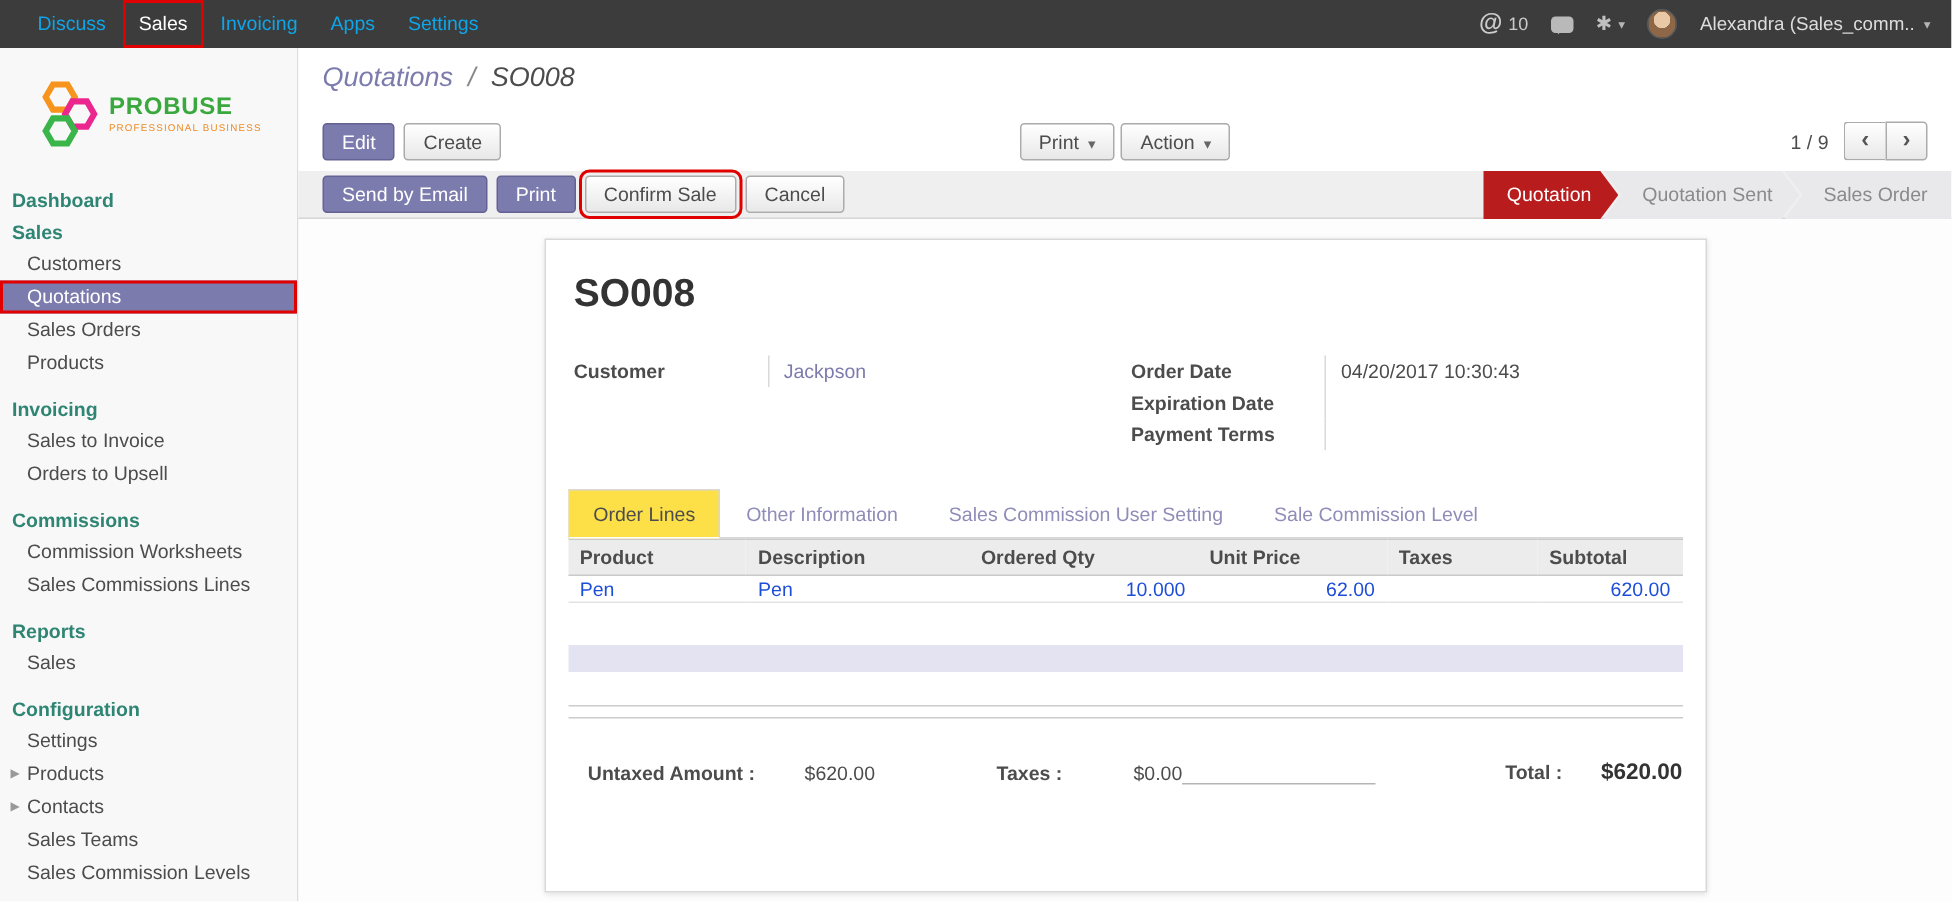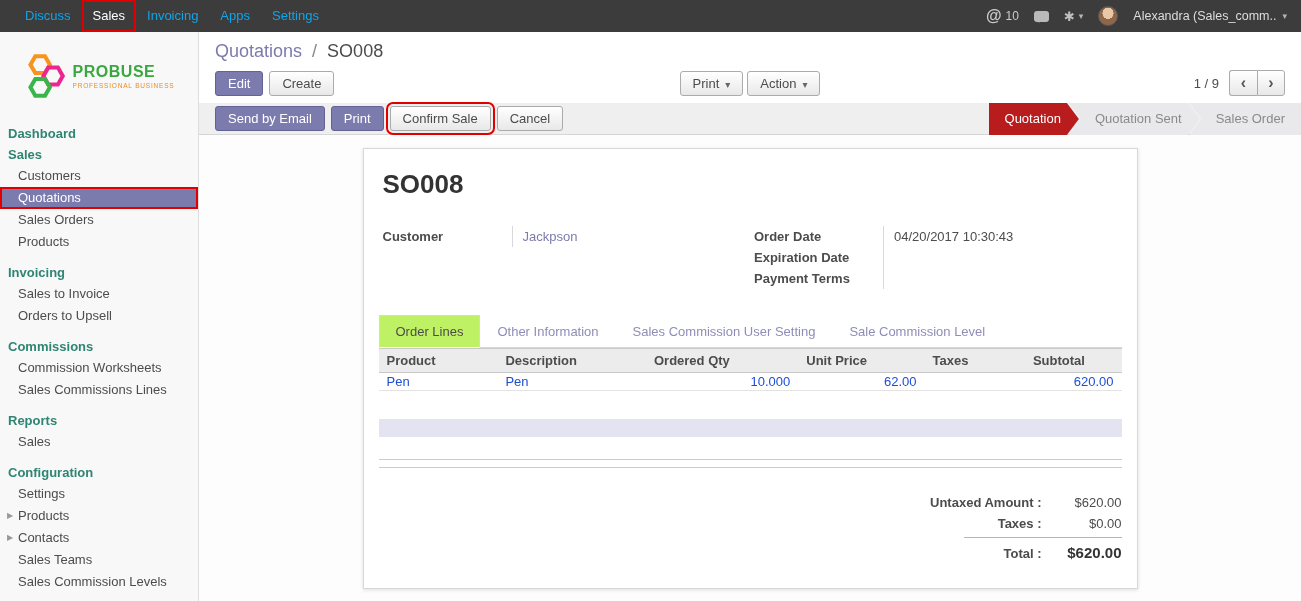--- a/index.html
+++ b/index.html
@@ -40,21 +40,21 @@
   .side-section.tight { margin-top: 0; }
   .side-heading { color: #2f8573; font-weight: bold; font-size: 13px; padding: 3px 8px; cursor: pointer; }
   .side-item { display: block; font-size: 13px; color: #4c4c4c; padding: 3px 8px 4px 18px; cursor: pointer; position: relative; text-decoration: none; }
   .side-item.active { background: #7c7bad; color: #fff; }
   .exp-caret { position: absolute; left: 7px; top: 50%; transform: translateY(-52%); font-size: 8px; color: #999; }
 
   
   .main { flex: 1; display: flex; flex-direction: column; background: #fdfdfd; min-width: 0; }
 
   .control-panel { background: #fff; padding: 9px 16px 7px; }
-  .breadcrumb { font-size: 18px; margin-bottom: 8px; }
+  .breadcrumb { font-size: 18px; margin-bottom: 19px; font-style: italic; }
   .bc-link { color: #7c7bad; cursor: pointer; }
   .bc-sep { color: #888; margin: 0 5px; }
   .bc-current { color: #4c4c4c; }
   .cp-row { display: grid; grid-template-columns: 1fr auto 1fr; align-items: center; }
   .cp-left { display: flex; gap: 6px; }
   .cp-center { display: flex; gap: 4px; border-radius: 11px; }
   .cp-right { justify-self: end; display: flex; align-items: center; gap: 10px; }
 
   .btn { font-family: inherit; font-size: 13px; padding: 4px 12px; border: 1px solid #ababab;
          background: linear-gradient(#ffffff, #e8e8e8); color: #4c4c4c; border-radius: 3px; cursor: pointer; }
@@ -88,33 +88,33 @@
   .field-groups { display: flex; margin-bottom: 26px; }
   .fgroup { width: 50%; }
   .fgroup.left { padding-right: 12px; }
   .field-row { display: flex; }
   .f-label { flex: 0 0 133px; font-weight: bold; color: #4c4c4c; padding: 3px 8px 3px 4px; font-size: 13px; }
   .f-value { flex: 1; border-left: 1px solid #d9d9d9; padding: 3px 0 3px 10px; font-size: 13px; color: #4c4c4c; min-height: 21px; }
   .f-value.link { color: #7c7bad; cursor: pointer; }
 
   .tabs { display: flex; border-bottom: 1px solid #d8d8d8; }
   .tab { padding: 8px 16px; font-size: 13px; color: #8f8db8; cursor: pointer; border: 1px solid transparent; margin-bottom: -1px; text-decoration: none; }
-  .tab.active { background: #bef264; border-color: #d8d8d8 #d8d8d8 #ffffff; color: #4c4c4c; }
+  .tab.active { background: #fde047; border-color: #d8d8d8 #d8d8d8 #ffffff; color: #4c4c4c; }
 
   table.lines { width: 100%; border-collapse: collapse; font-size: 13px; }
   .lines th { text-align: left; font-weight: bold; color: #4c4c4c; background: #ececec;
               border-top: 1px solid #c9c9c9; border-bottom: 1px solid #c9c9c9; padding: 4px 8px; }
   .lines td { padding: 1px 8px; border-bottom: 1px solid #e3e3e3; color: #1d4ed8; cursor: pointer; }
   .num { text-align: right; }
 
   .section-bar { height: 18px; background: #e4e3f2; margin-top: 28px; cursor: pointer; }
   .rule { border-top: 1px solid #cccccc; margin-top: 22px; }
   .rule.second { margin-top: 7px; }
 
-  .totals { display: flex; flex-direction: column; align-items: flex-end; margin-top: 24px; }
+  .totals { display: flex; flex-direction: row; align-items: flex-end; margin-top: 24px; }
   .t-row { display: flex; width: 252px; padding: 3px 0; font-size: 13px; align-items: baseline; }
   .t-label { font-weight: bold; color: #4c4c4c; text-align: right; flex: 1; }
   .t-val { width: 80px; text-align: right; color: #4c4c4c; }
   .t-sep { width: 158px; border-top: 1px solid #b5b5b5; margin: 3px 0; }
   .t-row.grand .t-val { font-weight: bold; font-size: 15px; color: #333; }
 </style>
 </head>
 <body>
 
 <header class="topbar">

